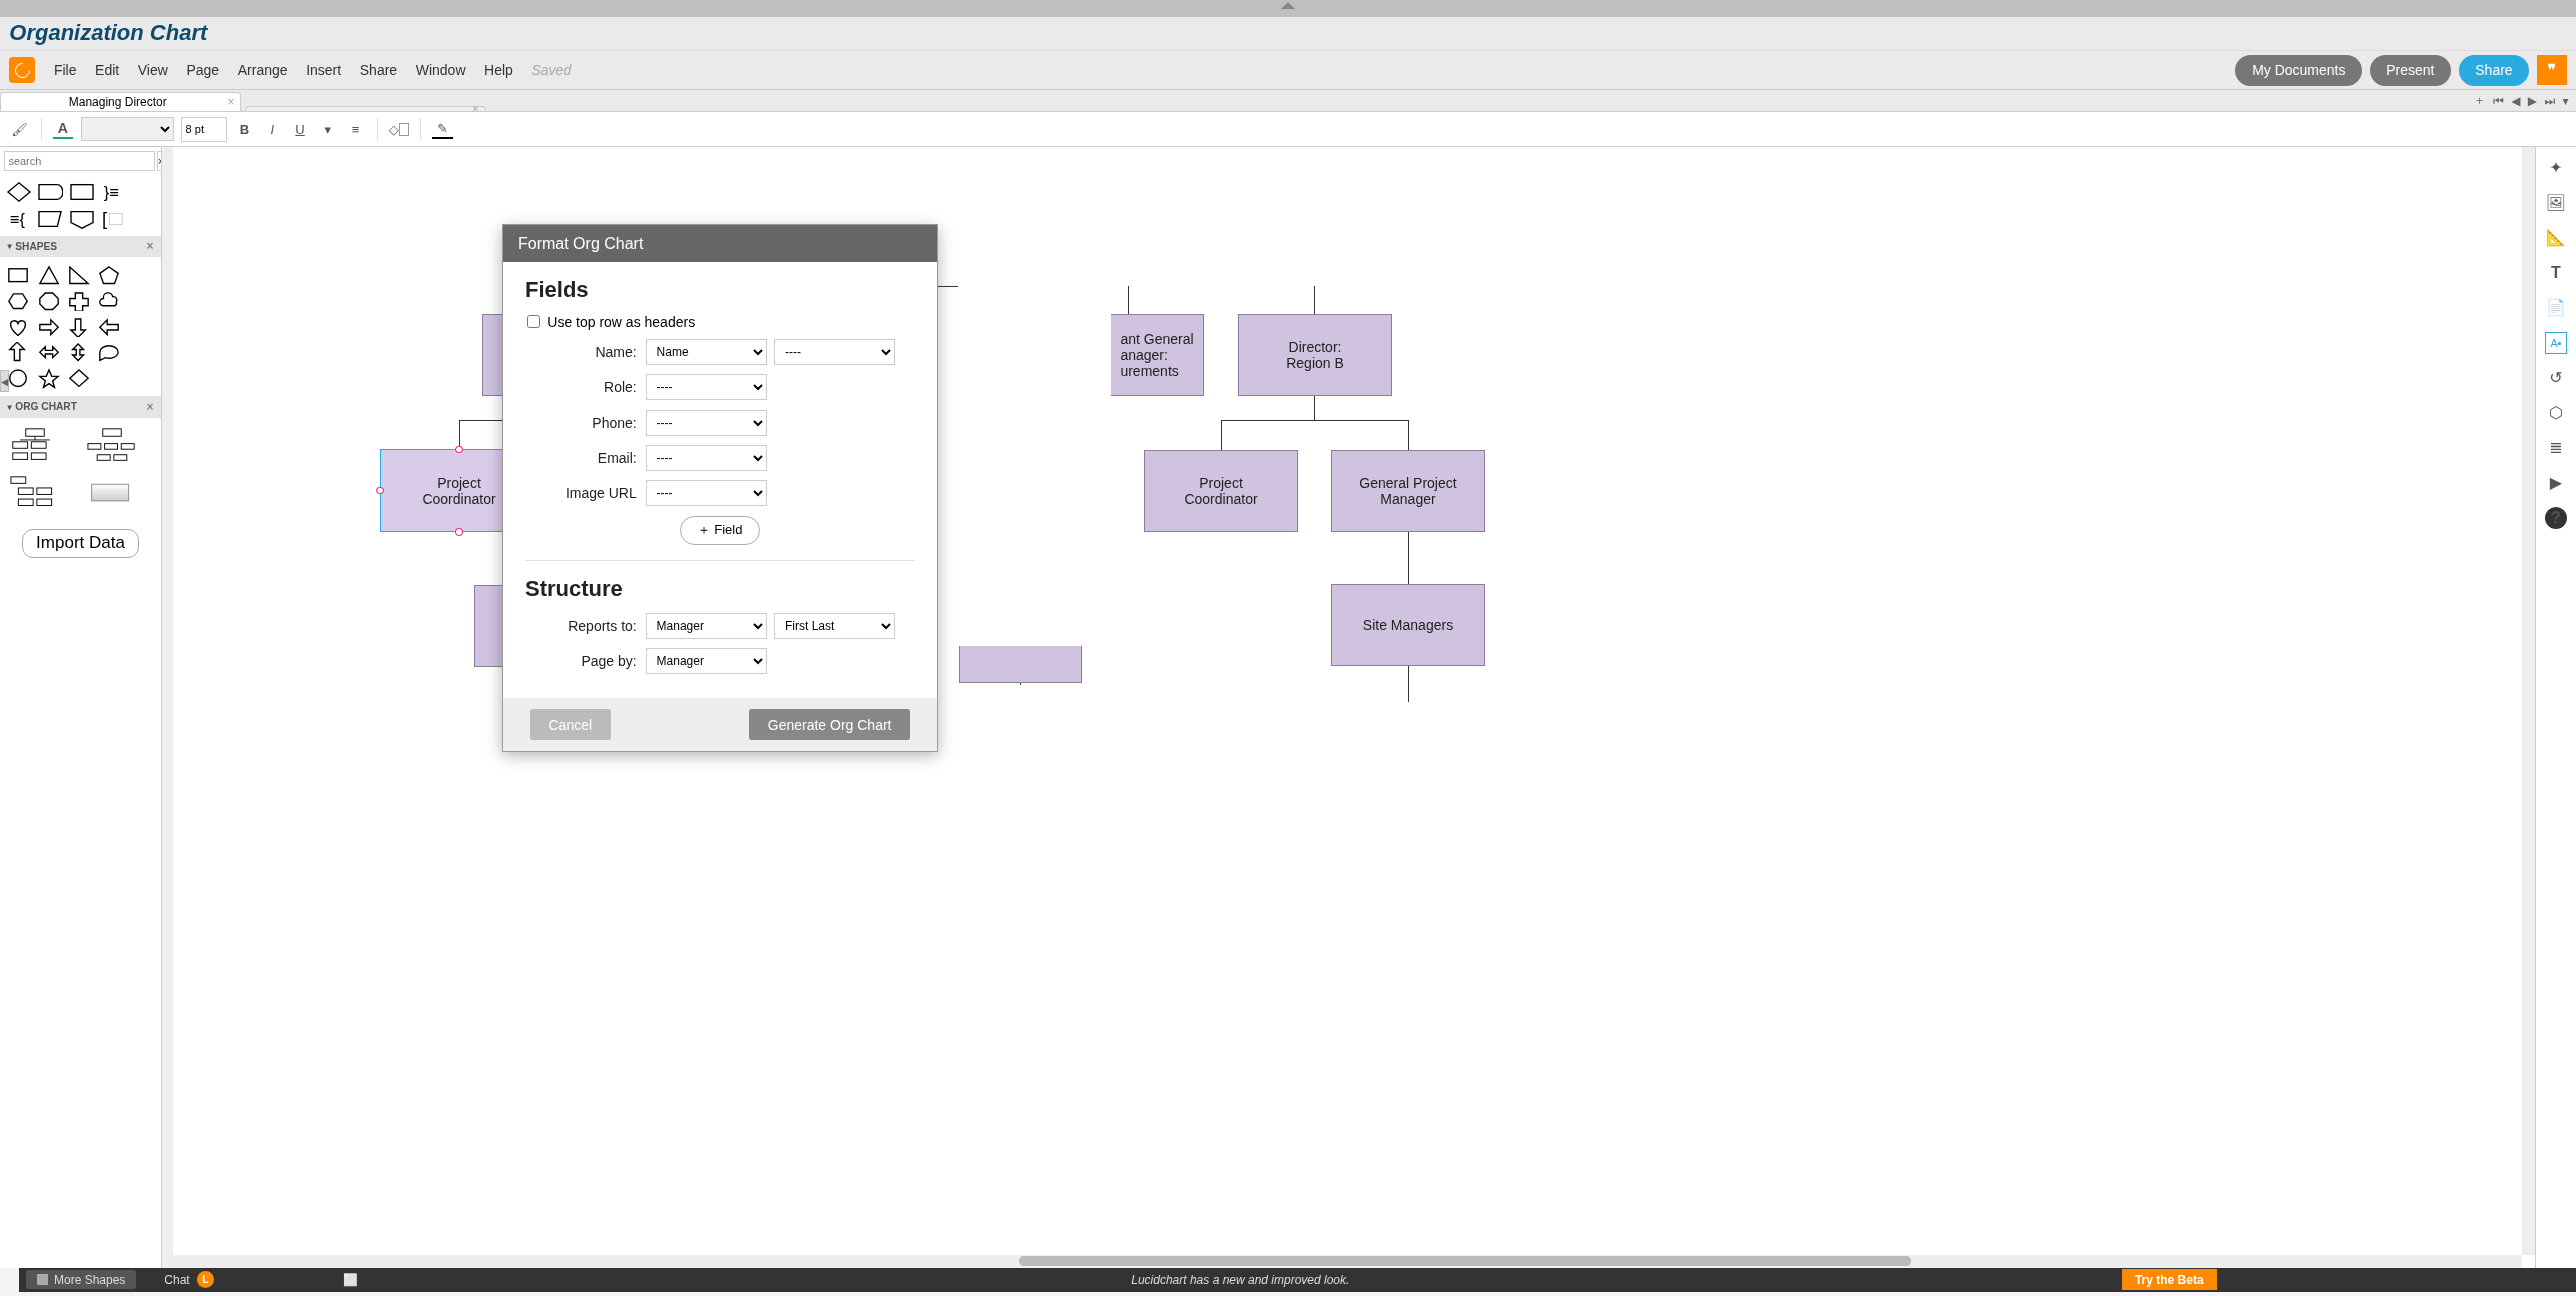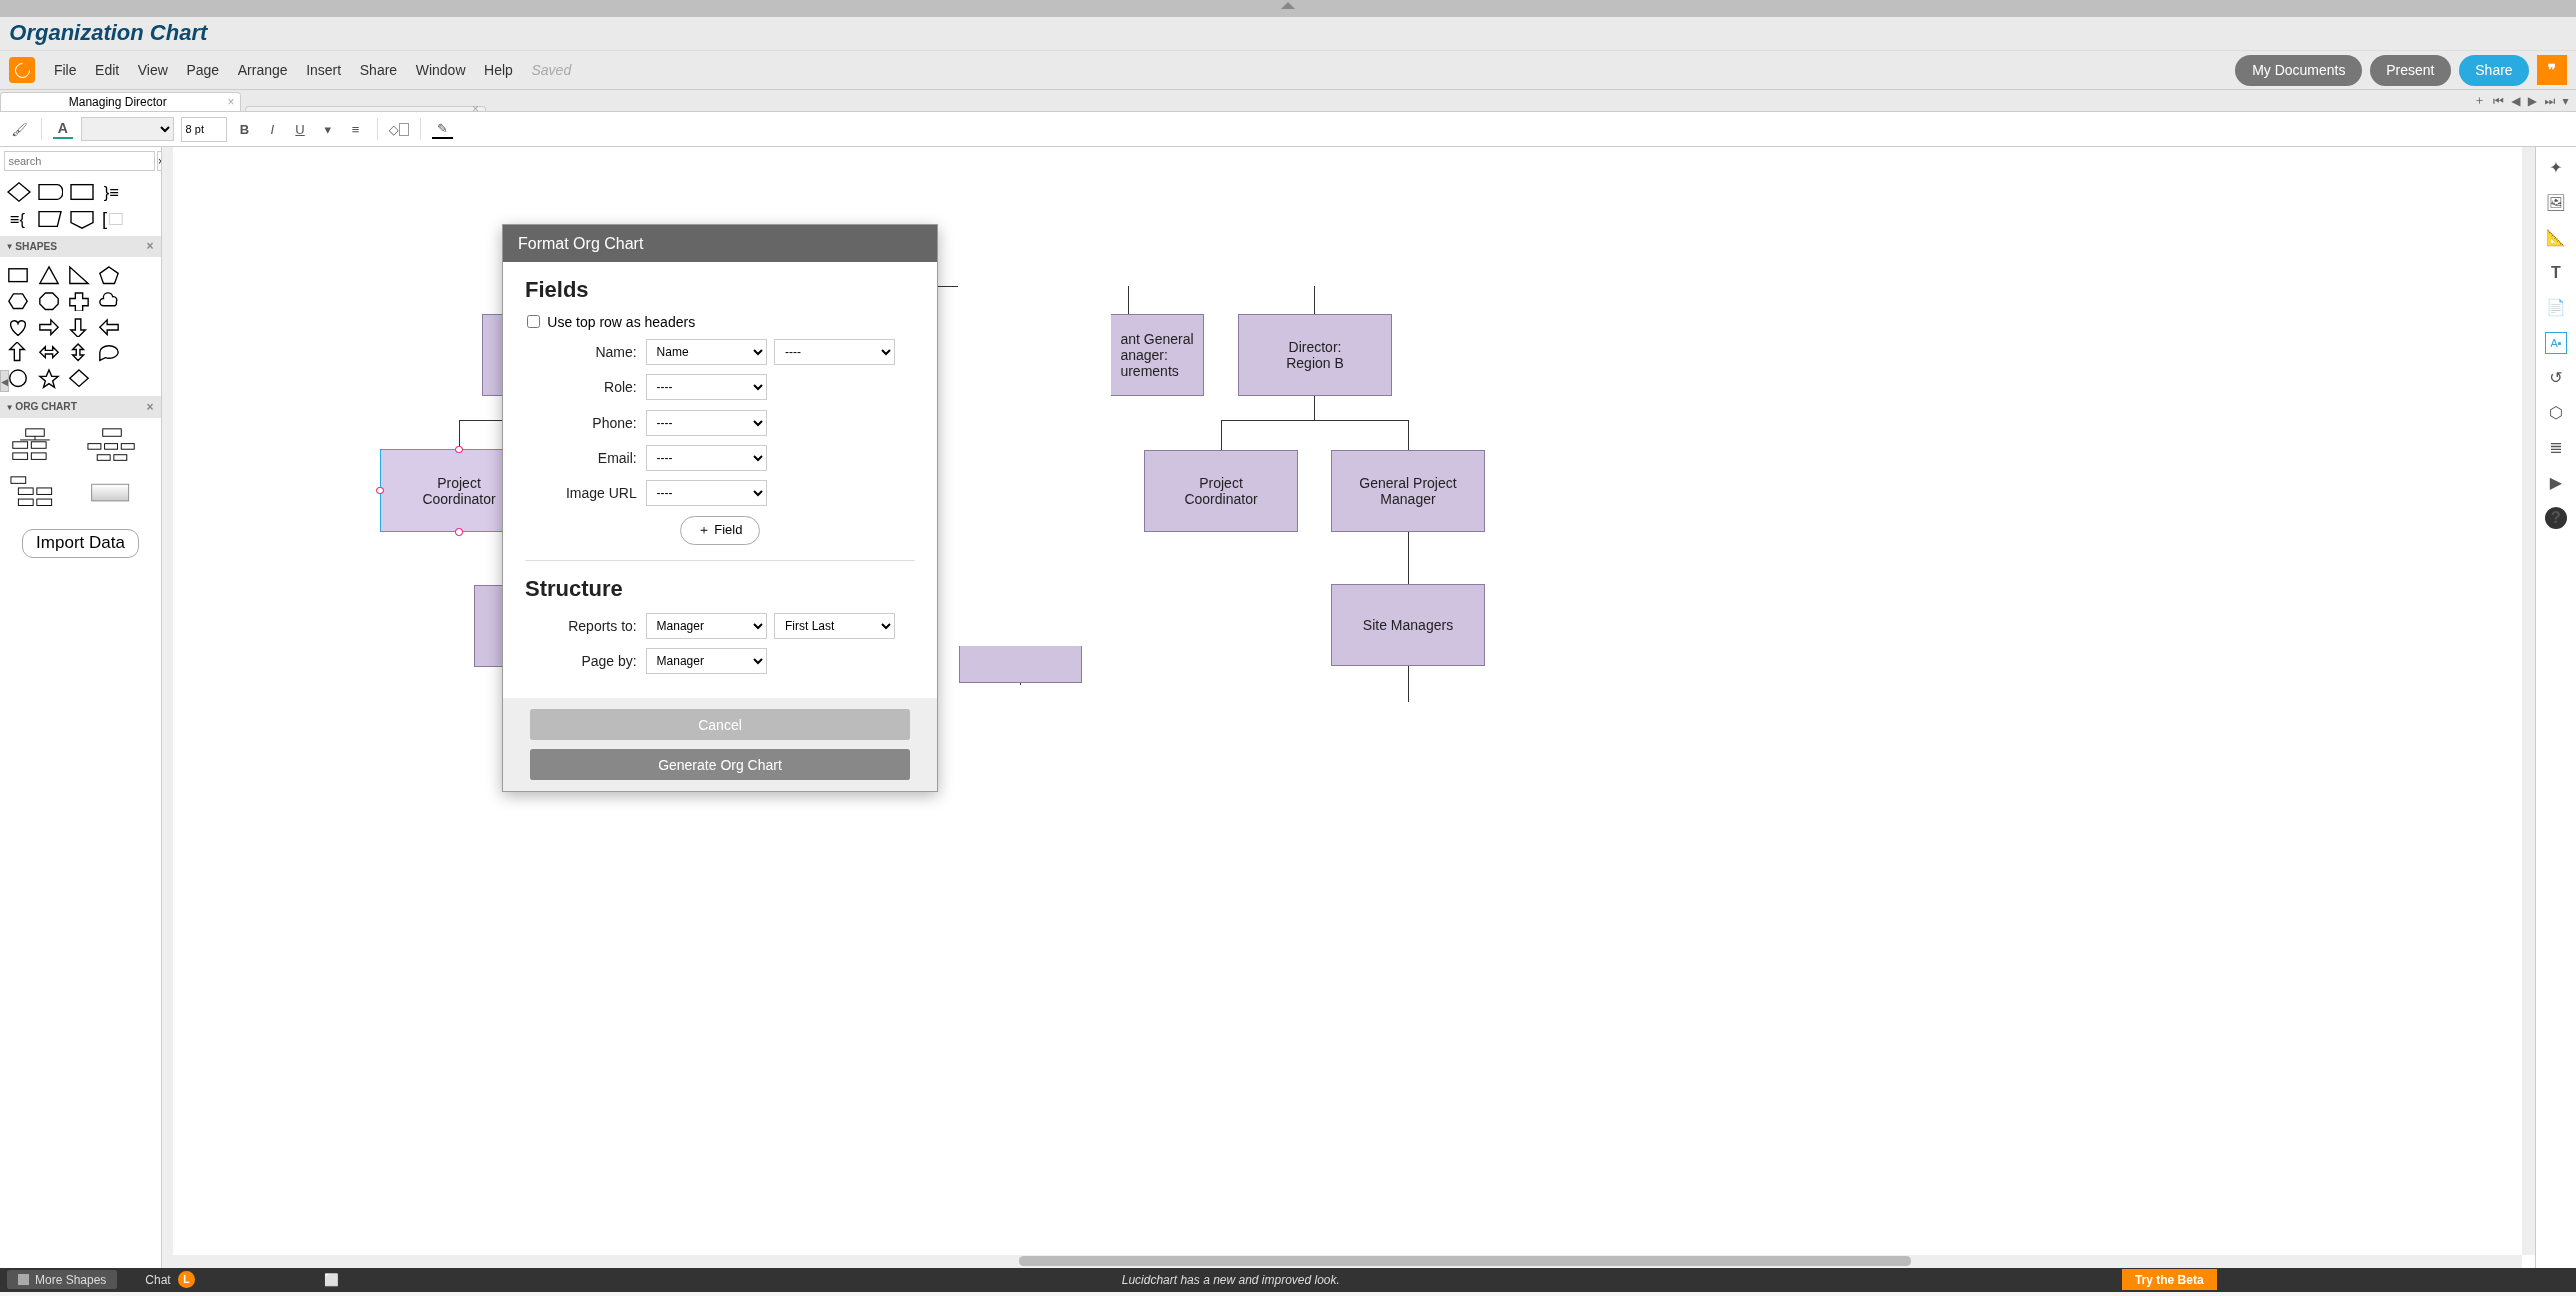--- a/index.html
+++ b/index.html
@@ -77,25 +77,25 @@
 .modal-body { padding:15px 22px; }
 .modal-body h2 { font-size:22px; font-weight:bold; color:#222; margin-bottom:11px; }
 .field-row { display:flex; align-items:center; margin-bottom:9.3px; }
 .field-row label { width:121px; text-align:right; padding-right:9.3px; font-size:14px; color:#222; }
 .field-row select { border:0.9px solid #ccc; height:26px; width:121px; font-size:12px; padding:0 5.6px; background:#fff; margin-right:7.4px; }
 .checkbox-row { display:flex; align-items:center; margin-bottom:9.3px; padding-left:1.9px; }
 .checkbox-row input { margin-right:7.4px; }
 .checkbox-row span { font-size:14px; }
 .add-field-btn { display:block; margin:9.3px auto 15px; border:0.9px solid #aaa; background:#fff; border-radius:15px; padding:4.6px 16.7px; font-size:13px; cursor:pointer; }
 .modal hr { border:none; border-top:0.9px solid #ddd; margin:3.7px 0 15px; }
-.modal-footer { background:#eee; padding:11px 27px; display:flex; justify-content:space-between; gap:9.3px;flex-direction:column; }
+.modal-footer { background:#eee; padding:11px 27px; display:flex; justify-content:space-between; gap:9.3px; }
 .modal-footer button { border:none; background:#bbb; color:#fff; padding:7.4px 18.5px; font-size:14px; border-radius:2.8px; cursor:pointer; }
 .modal-footer button.primary { background:#888; }
 
-.statusbar { height:24px; background:#333; color:#ddd; display:flex; align-items:center; font-size:12px; padding:0 7.4px; }
+.statusbar { height:24px; background:#333; color:#ddd; display:flex; align-items:center; font-size:12px; padding:0 7.4px;margin-left:19px; }
 .more-shapes { background:#555; border-radius:2.8px; padding:2.8px 11px; display:flex; align-items:center; gap:5.6px; cursor:pointer; }
 .cube { width:11px; height:11px; background:#aaa; }
 .chat-sect { margin-left:28px; display:flex; align-items:center; gap:7.4px; }
 .avatar { width:16.7px; height:16.7px; border-radius:50%; background:#ff8a00; color:#fff; display:flex; align-items:center; justify-content:center; font-size:10.2px; font-weight:bold; }
 .chat-exp { margin-left:130px; color:#888; cursor:pointer; }
 .status-center { flex:1; text-align:center; font-style:italic; }
 .try-beta { background:#ff8a00; color:#fff; padding:3.7px 13px; font-weight:bold; cursor:pointer; margin-right:352px; }
 </style>
 </head>
 <body>

